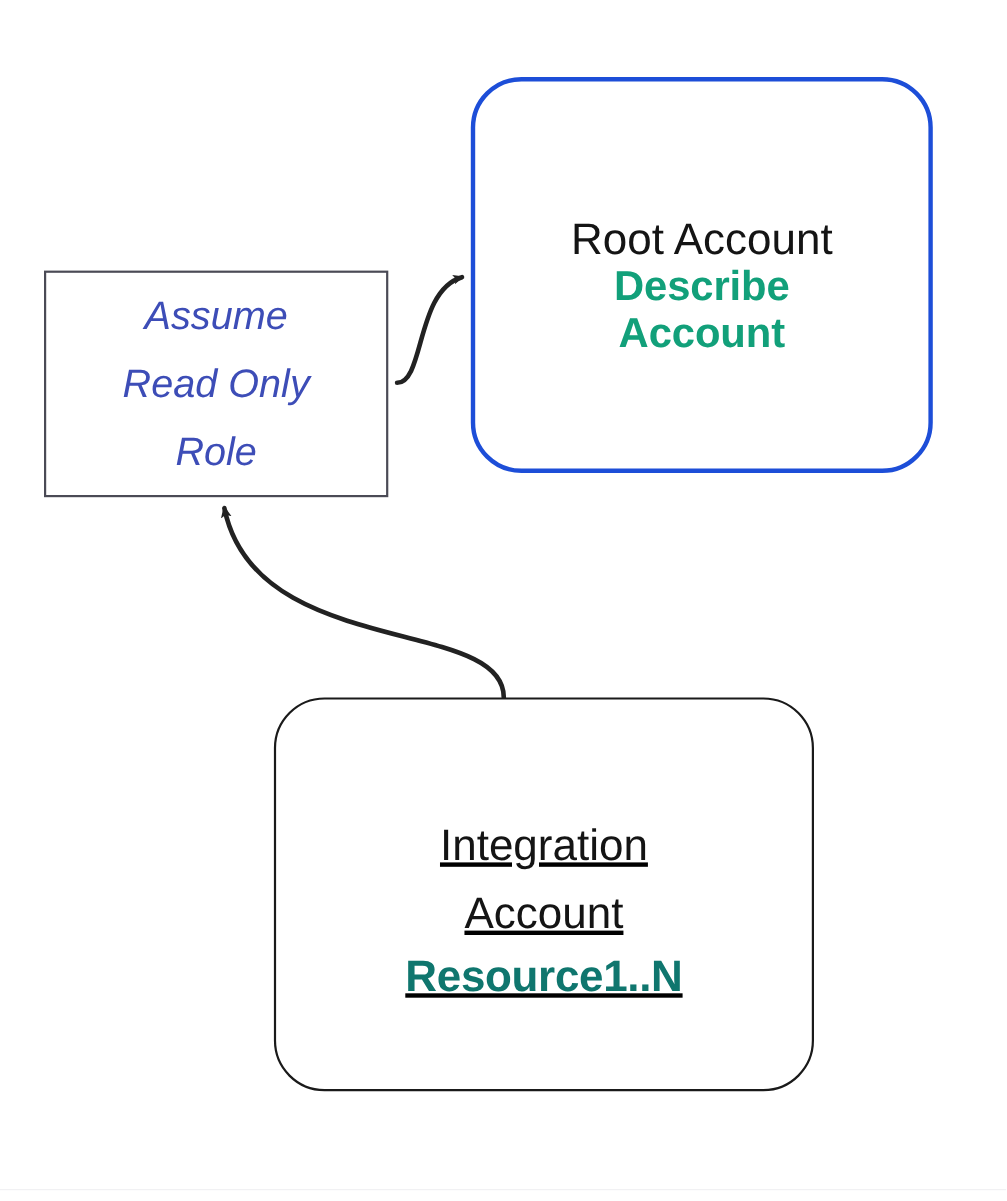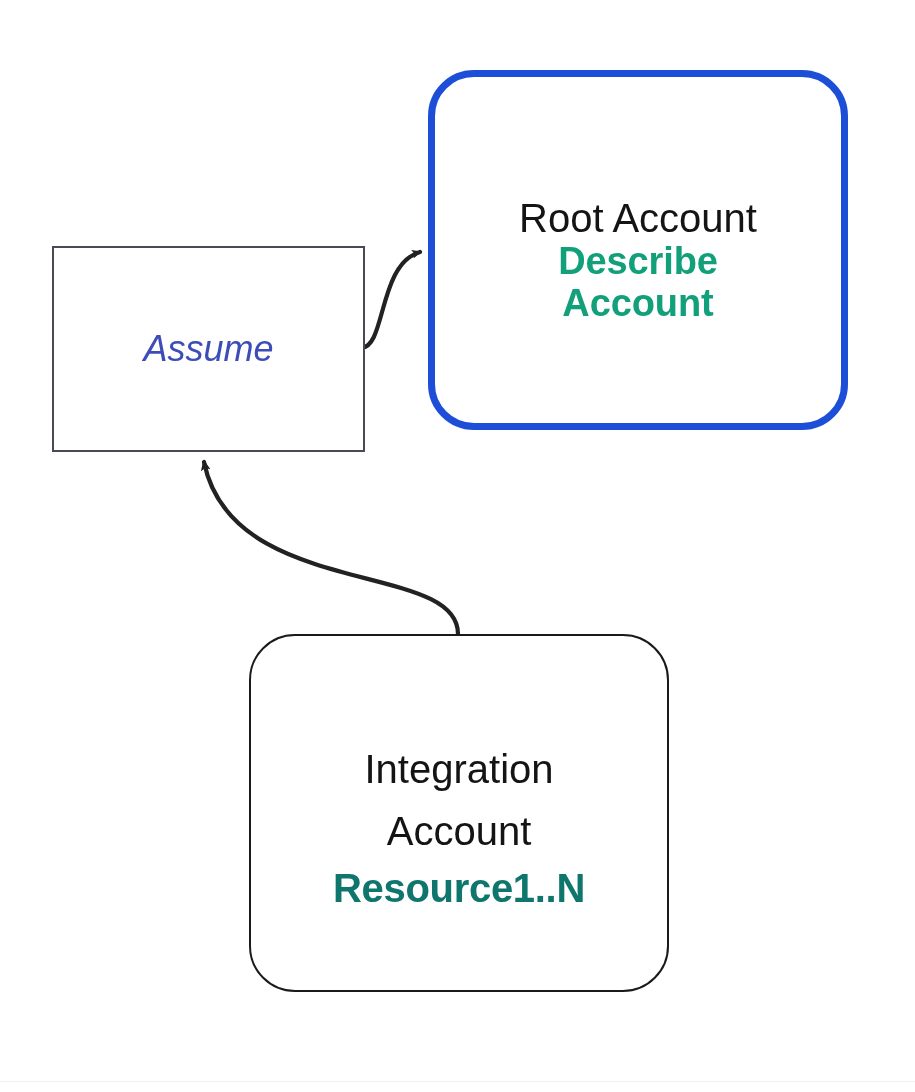--- a/index.html
+++ b/index.html
@@ -39,62 +39,63 @@
     justify-content: center;
     text-align: center;
   }
 
   
   .node-root {
     left: 428px;
     top: 70px;
     width: 420px;
     height: 360px;
-    border: 7px solid #1d4ed8;
+    border: 4px solid #1d4ed8;
     border-radius: 46px;
   }
   .node-root .title {
     font-size: 40px;
     line-height: 1.06;
     color: #141414;
     font-weight: 400;
     margin-top: 22px;
   }
   .node-root .accent {
     font-size: 38px;
     line-height: 1.12;
     font-weight: bold;
     letter-spacing: -0.1px;
   }
 
   
   .node-role {
-    left: 52px;
+    left: 40px;
     top: 246px;
     width: 313px;
     height: 206px;
     border: 2px solid #4a4a55;
     border-radius: 0;
   }
   .node-role .role-text {
     font-size: 36px;
     line-height: 1.72;
     font-style: italic;
     font-weight: 400;
     padding: 0 6px;
   }
 
   
   .node-integration {
     left: 249px;
     top: 634px;
-    width: 420px;
+    width: 491px;
     height: 358px;
     border: 2px solid #1a1a1a;
     border-radius: 46px;
+    text-decoration: underline;
   }
   .node-integration .title {
     font-size: 40px;
     line-height: 1.55;
     color: #141414;
     font-weight: 400;
     margin-top: 24px;
   }
   .node-integration .accent {
     font-size: 40px;
@@ -137,20 +138,22 @@
     <div class="title">Root Account</div>
     <div class="accent" style="color: rgb(18, 160, 122);">
       <div>Describe</div>
       <div>Account</div>
     </div>
   </div>
 
   <div class="node node-role">
     <div class="role-text" style="color: rgb(61, 77, 183);">
       <div>Assume</div>
+      <div>Read Only</div>
+      <div>Role</div>
     </div>
   </div>
 
   <div class="node node-integration">
     <div class="title">
       <div>Integration</div>
       <div>Account</div>
     </div>
     <div class="accent" style="color: #0f766e;">Resource1..N</div>
   </div>

